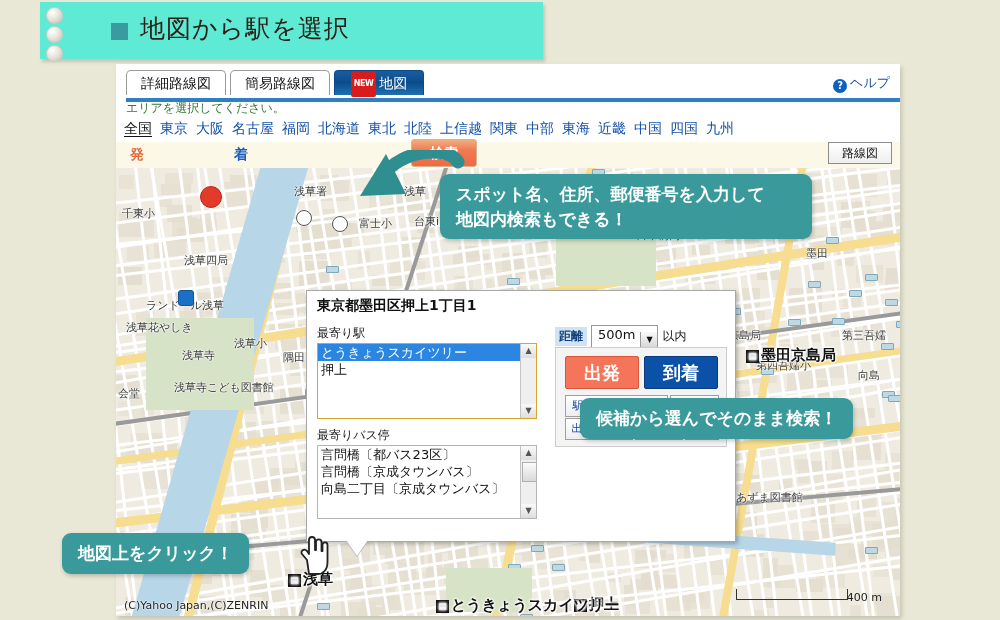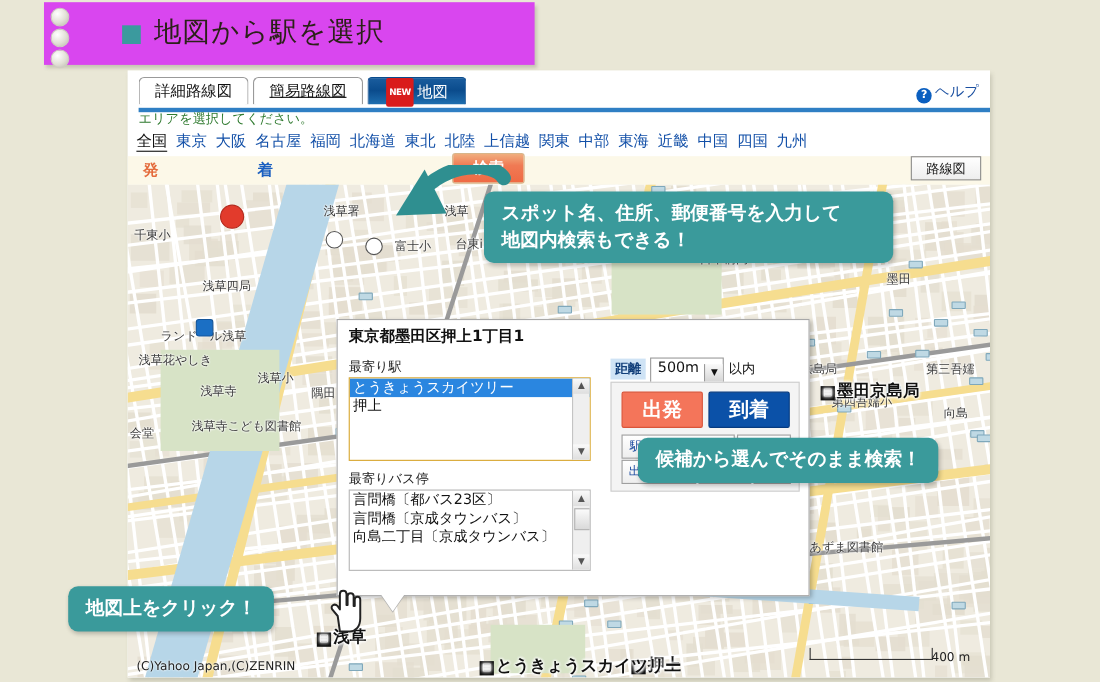--- a/index.html
+++ b/index.html
@@ -5,22 +5,22 @@
 <style>
   html,body{margin:0;padding:0;}
   body{
     width:1000px;height:620px;overflow:hidden;
     background:#e9e7d6;
     font-family:"Liberation Sans","DejaVu Sans",sans-serif;
     position:relative;
   }
   
   #note-header{
-    position:absolute;left:40px;top:2px;width:446px;height:57px;
-    background:#d946ef;
+    position:absolute;left:40px;top:2px;width:503px;height:57px;
+    background:#5eead4;
     box-shadow:2px 3px 3px rgba(120,118,100,.30);
   }
   #note-header .holes{
     position:absolute;left:6px;top:5px;width:22px;height:48px;
   }
   #note-header .hole{
     width:15px;height:15px;border-radius:50%;
     background:radial-gradient(circle at 35% 30%,#ffffff 0%,#e2e0d6 55%,#bcbaae 100%);
     border:1px solid #cfcdc2;margin-bottom:2px;
   }
@@ -50,21 +50,21 @@
   }
   .tab.plain{
     background:#fff;border:1px solid #9a9a9a;border-bottom:none;
     border-radius:5px 5px 0 0;color:#111;
   }
   .tab.active{
     background:linear-gradient(#1a5d9e 0%,#0a4b8c 48%,#0d4f90 52%,#1e6fb0 100%);
     color:#fff;border:1px solid #0a4b8c;border-bottom:none;border-radius:4px 4px 0 0;
   }
   #tab-0{left:0;width:98px;}
-  #tab-1{left:104px;width:98px;text-decoration:underline;}
+  #tab-1{left:104px;width:98px;}
   #tab-2{left:208px;width:88px;}
   .newbadge{
     display:inline-block;background:#d91b1b;color:#fff;font-size:8px;
     font-weight:bold;padding:1px 3px;border-radius:2px;margin-right:3px;
     vertical-align:2px;letter-spacing:-.5px;
     font-family:"DejaVu Sans",sans-serif;
   }
   #tabrule{
     position:absolute;left:0;top:28px;width:784px;height:4px;
     background:#2f7fc4;

